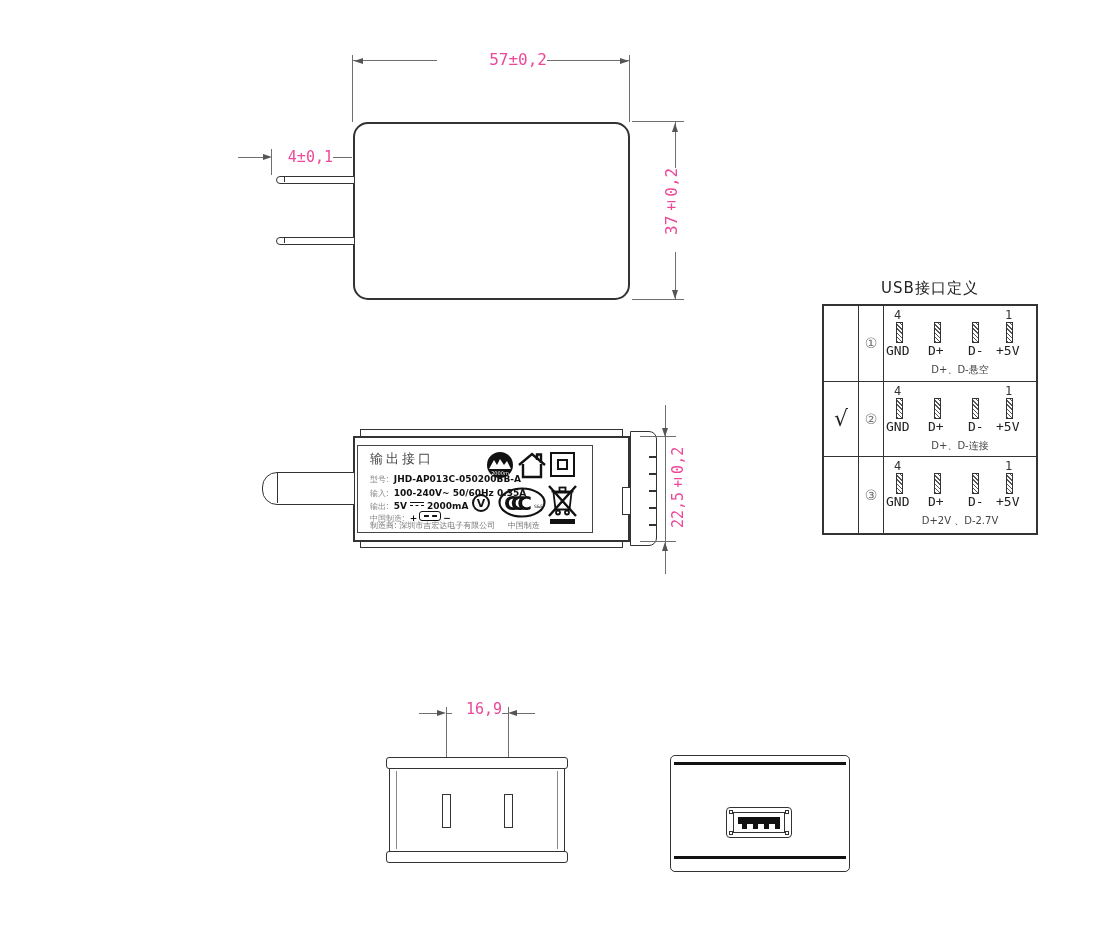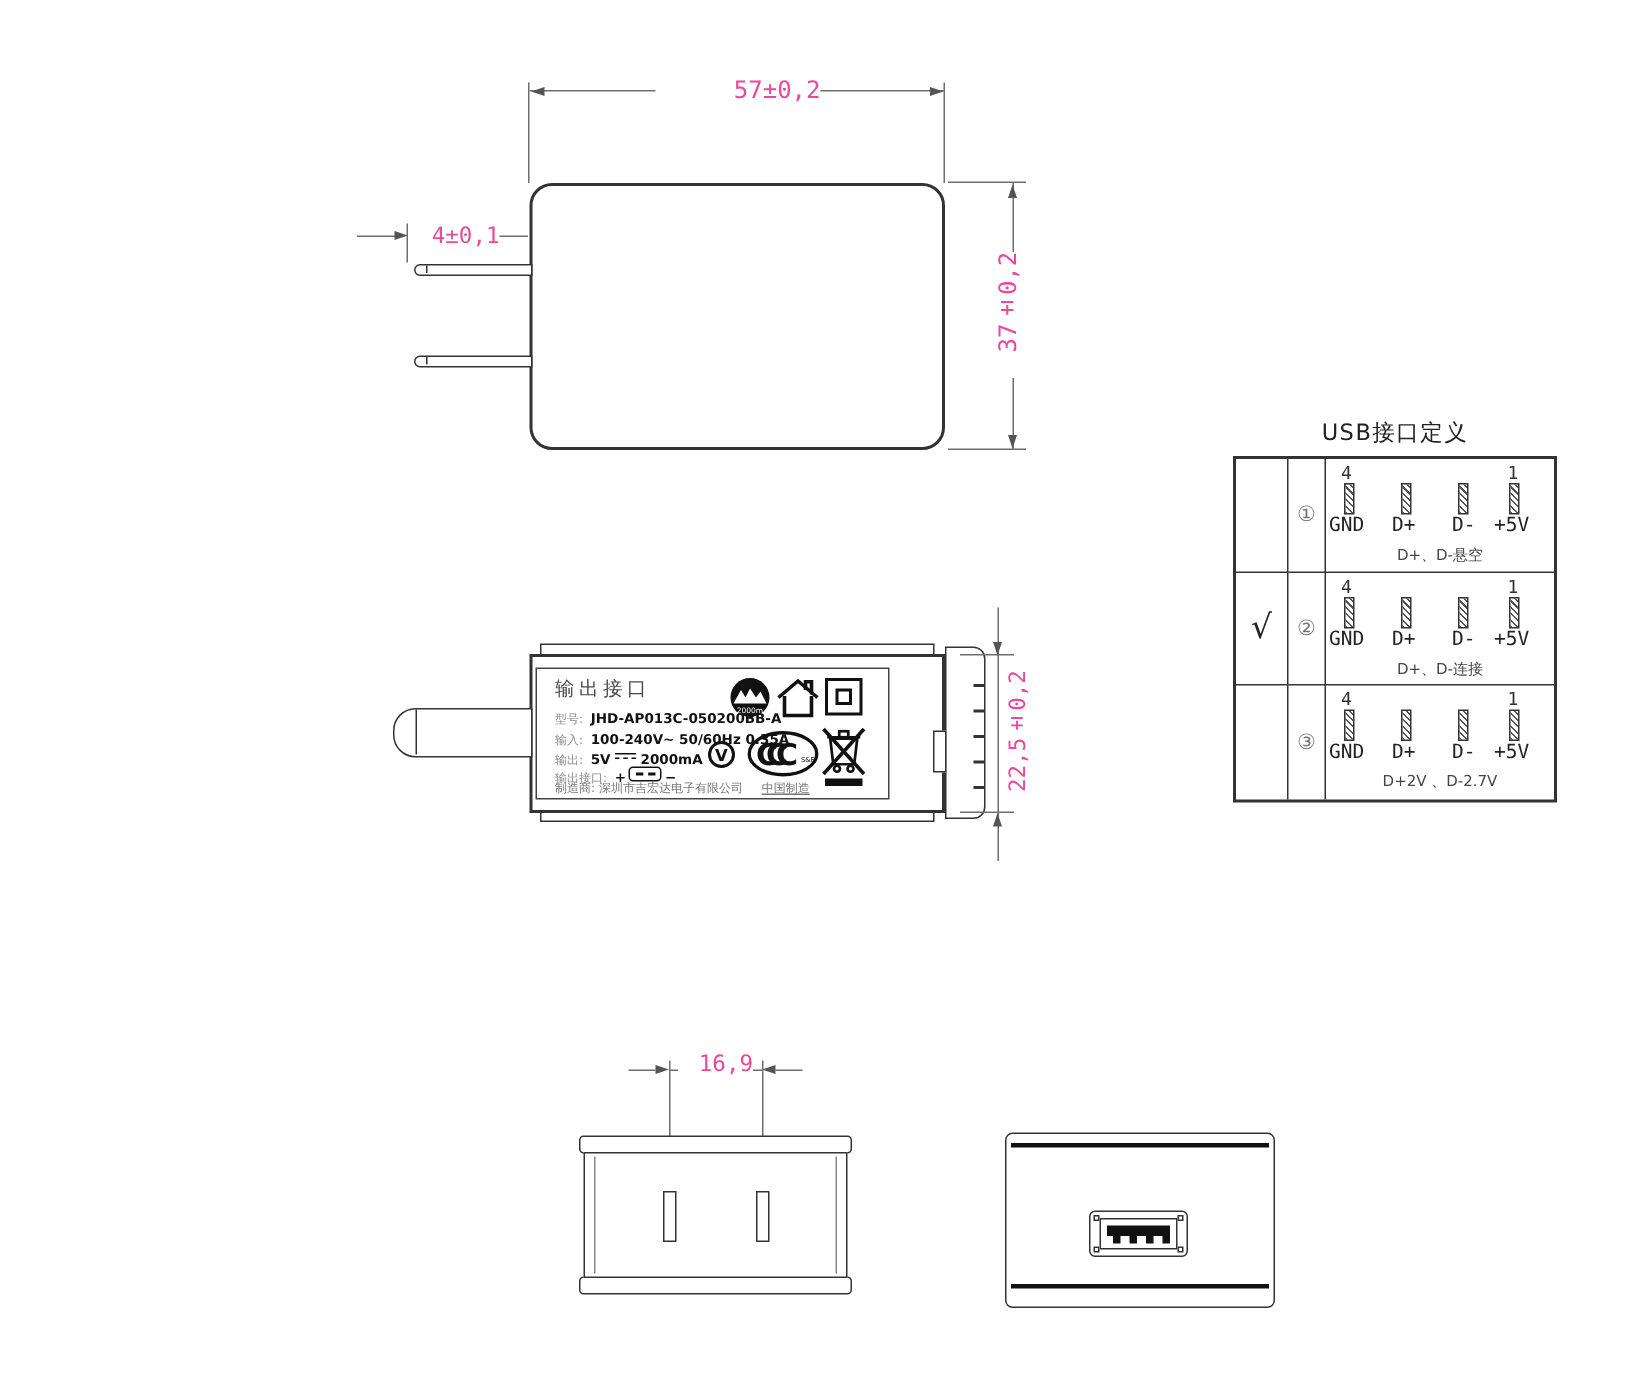--- a/index.html
+++ b/index.html
@@ -119,27 +119,27 @@
       </div>
       <div class="lt" style="left:12px;top:35px;">
         <span class="fld">输入:</span>
         <span class="val">100-240V~  50/60Hz  0.35A</span>
       </div>
       <div class="lt" style="left:12px;top:48px;">
         <span class="fld">输出:</span>
         <span class="val">5V</span><span class="dc"><span></span></span><span class="val">2000mA</span>
       </div>
       <div class="lt" style="left:12px;top:60px;">
-        <span class="fld">输出接口:</span>
+        <span class="fld">中国制造:</span>
         <span class="val">+</span><span class="usbic"><span></span></span><span class="val">−</span>
       </div>
       <div class="lt" style="left:12px;top:74px;font-size:8px;color:#777;">
         <span>制造商:</span>
         <span>深圳市吉宏达电子有限公司</span>
-        <span style="margin-left:10px;text-decoration:underline;">中国制造</span>
+        <span style="margin-left:10px;">中国制造</span>
       </div>
 
       <span style="position:absolute;left:128px;top:5px;">
         <svg width="28" height="28" viewBox="0 0 28 28">
           <circle cx="14" cy="14" r="13" fill="#111"></circle>
           <path d="M3 18 L8 9 L11 14 L14 8 L18 14 L21 10 L25 18 Z" fill="#fff"></path>
           <text x="14" y="24" font-size="5" fill="#fff" text-anchor="middle">2000m</text>
         </svg>
       </span>
       <span style="position:absolute;left:159px;top:5px;">

